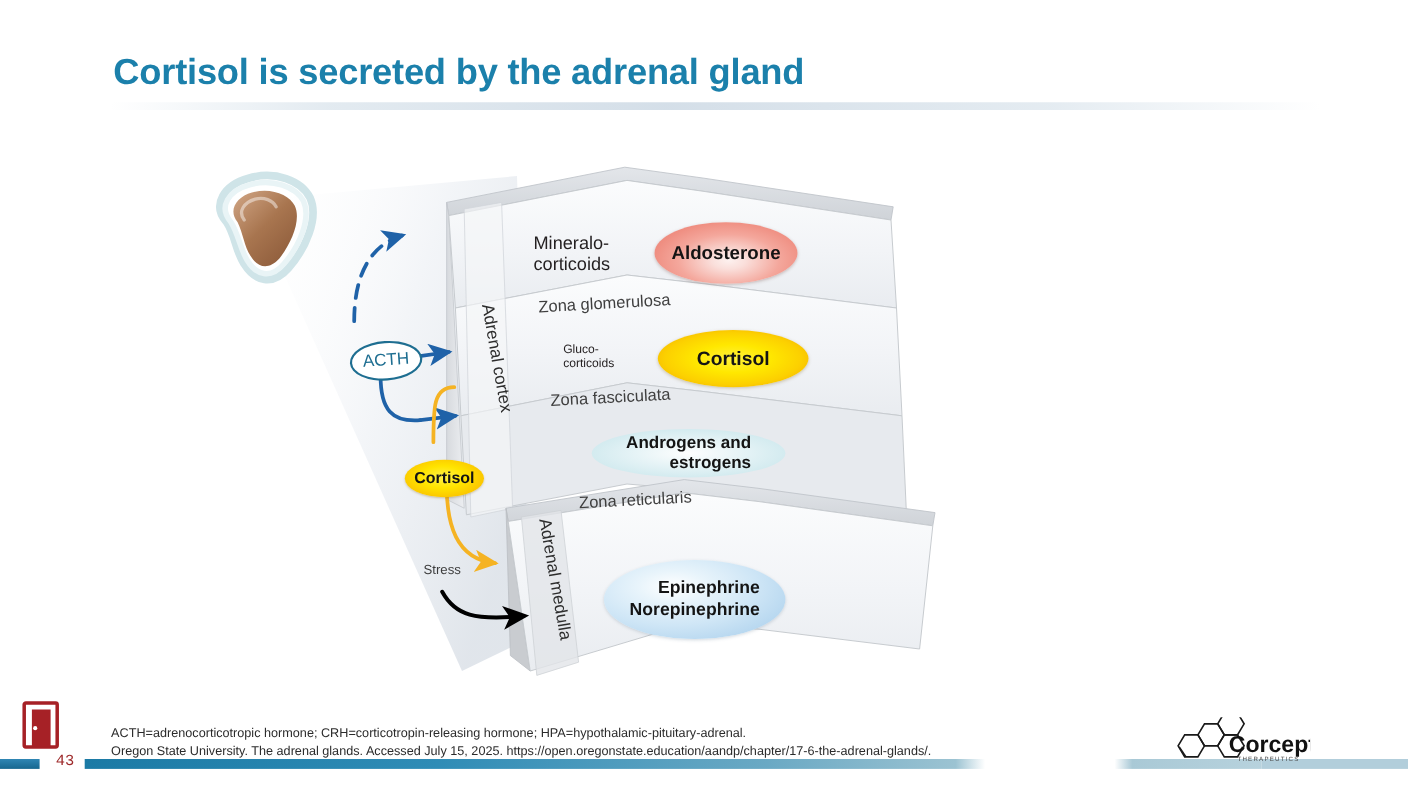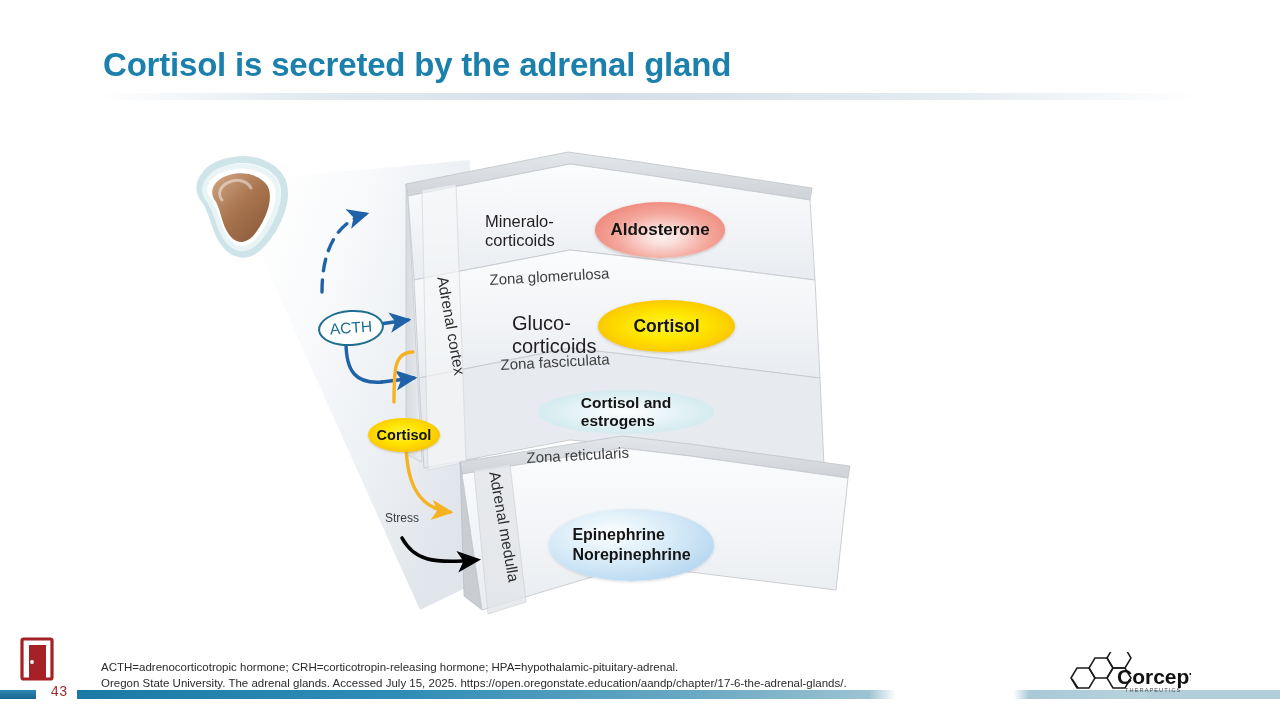--- a/index.html
+++ b/index.html
@@ -56,21 +56,21 @@
   #diagram svg { display: block; }
 
   .dg-label {
     position: absolute;
     color: #231f20;
     line-height: 1.15;
   }
 
   
   #lbl-mineralo   { left: 315px; top: 72px;  font-size: 16.5px; }
-  #lbl-gluco      { left: 342px; top: 172px; font-size: 20px; }
+  #lbl-gluco      { left: 342px; top: 172px; font-size: 11px; }
   #lbl-zona-glom  { left: 319px; top: 131px; font-size: 15px; color:#3f3f3f;
                     transform: rotate(-3.2deg); transform-origin: left top; }
   #lbl-zona-fasc  { left: 330px; top: 216px; font-size: 15px; color:#3f3f3f;
                     transform: rotate(-3.0deg); transform-origin: left top; }
   #lbl-zona-ret   { left: 356px; top: 309px; font-size: 15px; color:#3f3f3f;
                     transform: rotate(-3.0deg); transform-origin: left top; }
 
   #lbl-adrenal-cortex {
     left: 281px; top: 135px;
     font-size: 15.5px; color: #2d2d2d;
@@ -88,21 +88,21 @@
     font-size: 12px; color: #3c3c3c;
     white-space: nowrap;
   }
 
   
   .bubble {
     position: absolute;
     display: flex;
     align-items: center;
     justify-content: center;
-    text-align: left;
+    text-align: right;
     font-weight: bold;
     color: #141414;
     border-radius: 50%;
     white-space: pre-line;
   }
   #bub-aldosterone {
     left: 425px; top: 62px; width: 130px; height: 56px;
     font-size: 17px;
     background: radial-gradient(ellipse at 52% 62%,
         #fdf1ef 0%, #fadfdb 16%, #f4a79c 48%, #ef8e81 72%, #e98377 100%);
@@ -302,21 +302,21 @@
     <div class="dg-label no-sel" id="lbl-adrenal-cortex">Adrenal cortex</div>
 
     <div class="dg-label no-sel" id="lbl-adrenal-medulla">Adrenal medulla</div>
 
     <div class="dg-label no-sel" id="lbl-stress">Stress</div>
 
     <div class="bubble no-sel" id="bub-aldosterone">Aldosterone</div>
 
     <div class="bubble no-sel" id="bub-cortisol-main">Cortisol</div>
 
-    <div class="bubble no-sel" id="bub-androgens">Cortisol and
+    <div class="bubble no-sel" id="bub-androgens">Androgens and
 estrogens</div>
 
     <div class="bubble no-sel" id="bub-epi">Epinephrine
 Norepinephrine</div>
 
     <div class="no-sel" id="bub-acth">ACTH</div>
 
     <div class="no-sel" id="bub-cortisol-small">Cortisol</div>
   </div>
 

